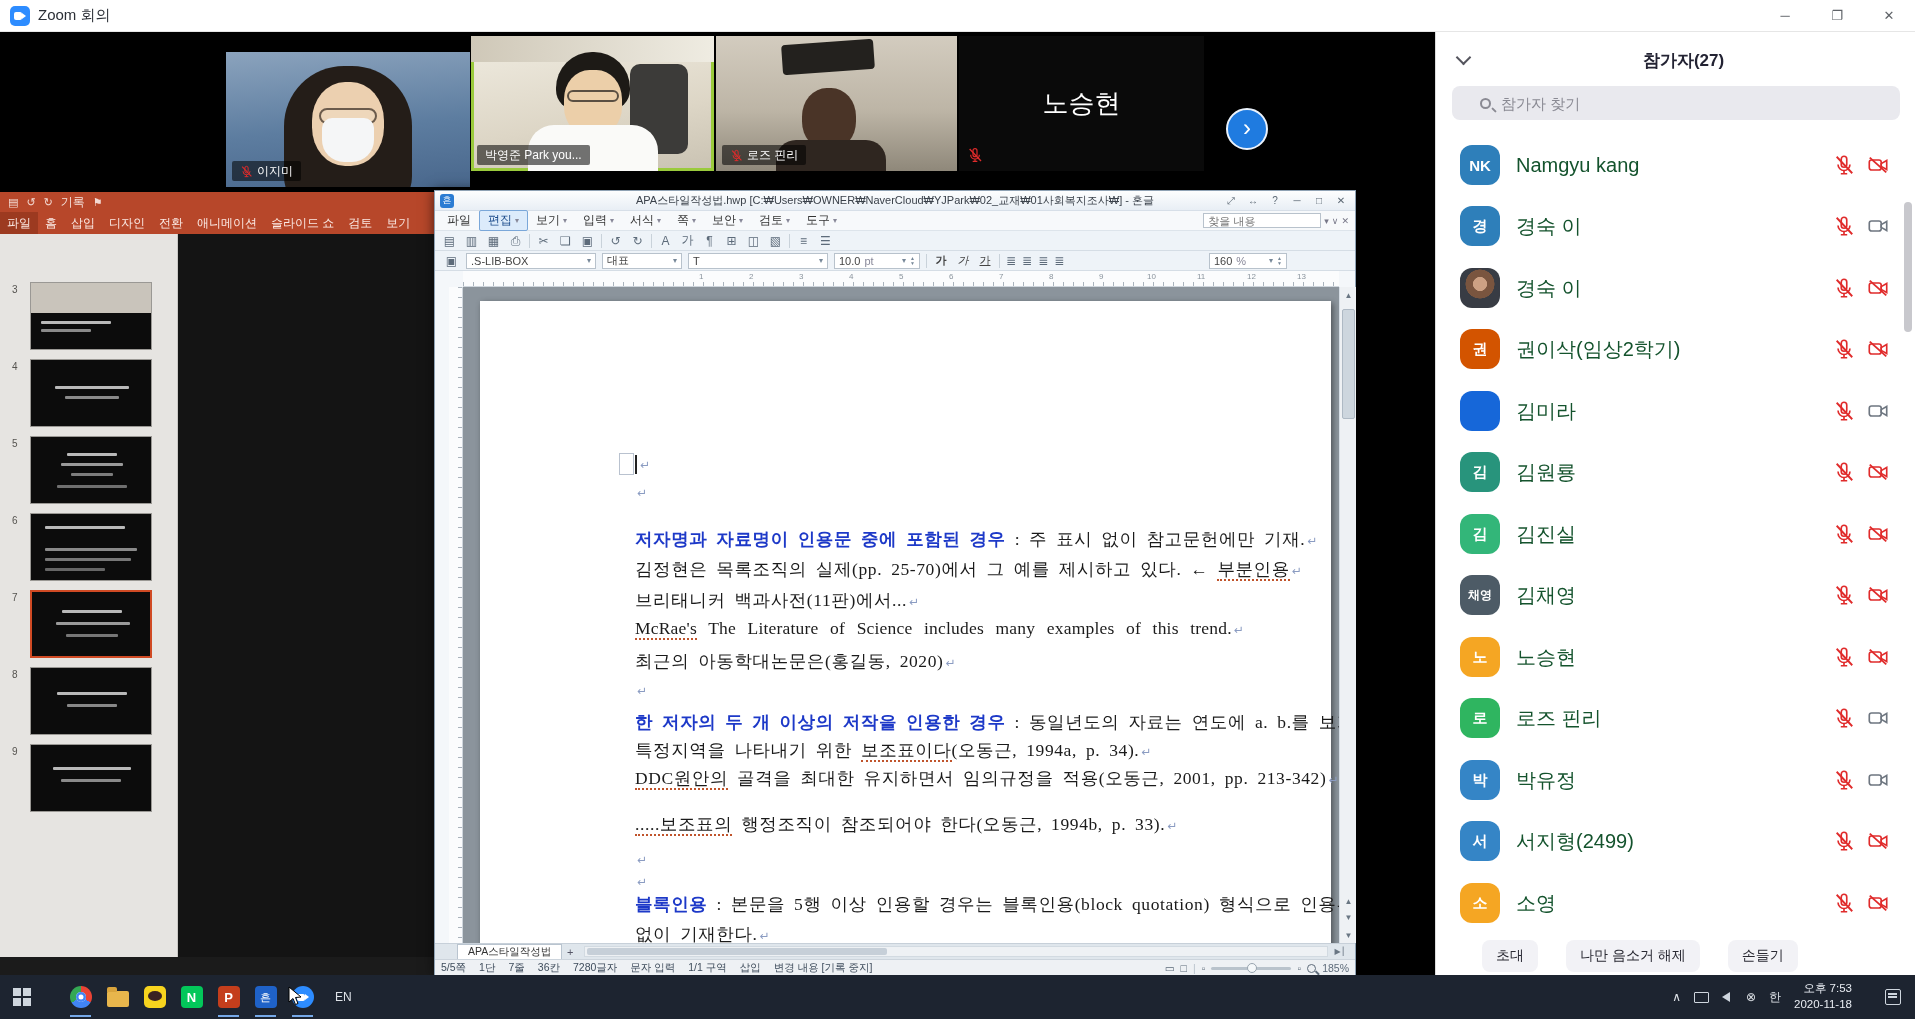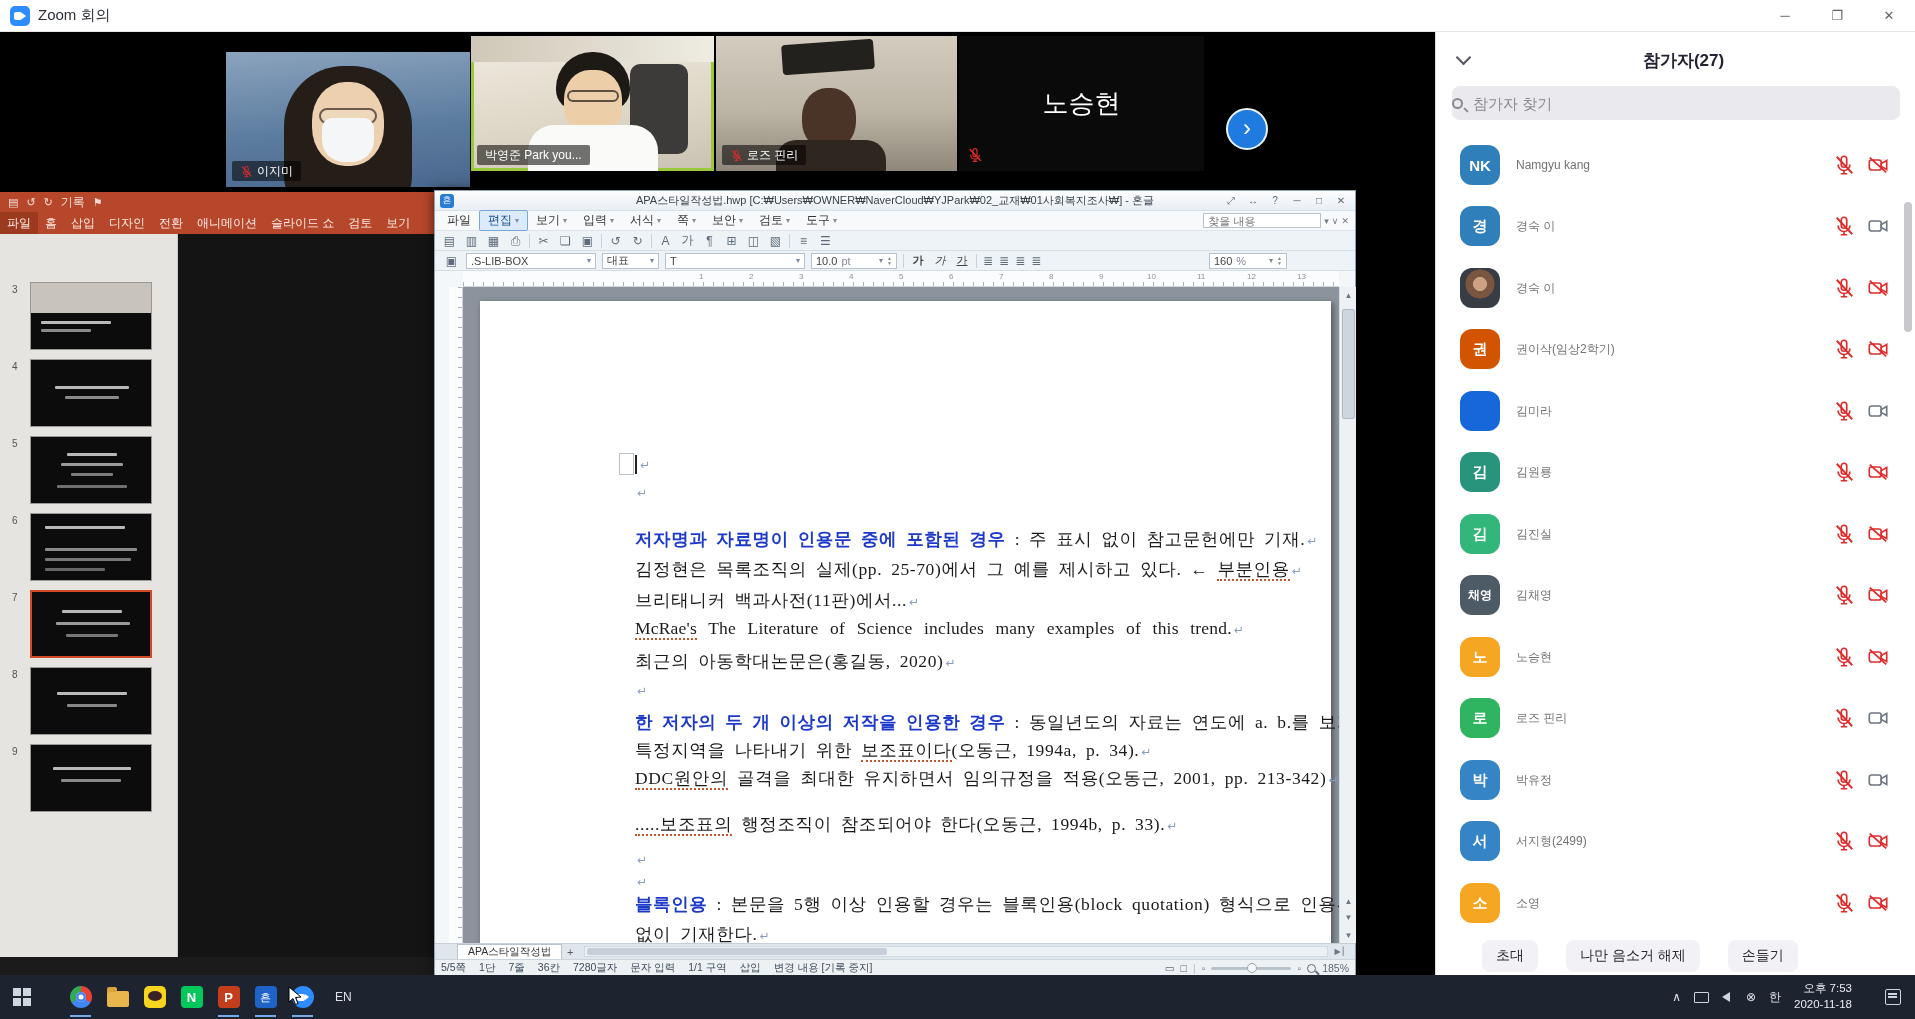--- a/index.html
+++ b/index.html
@@ -127,31 +127,31 @@
   .mag{width:9px;height:9px;border:1.5px solid #5d6b7a;border-radius:50%;position:relative;}
   .mag:after{content:"";position:absolute;left:7px;top:7px;width:5px;height:1.5px;background:#5d6b7a;transform:rotate(45deg);}
 
   
   .panel{left:1435px;top:32px;width:480px;height:943px;background:#fff;border-left:1px solid #dcdcdc;}
   .p-header{position:absolute;left:8px;top:10px;width:100%;height:36px;display:flex;align-items:center;justify-content:center;
             font-size:17px;font-weight:600;color:#232333;}
   .p-chevron{position:absolute;left:22px;top:20px;width:11px;height:11px;border-left:2px solid #55555e;border-bottom:2px solid #55555e;
              transform:rotate(-45deg);}
   .p-search{position:absolute;left:16px;top:54px;width:448px;height:34px;background:#e9e9ee;border-radius:8px;
-            display:flex;align-items:center;padding:0 0;gap:8px;}
+            display:flex;align-items:center;padding:0 28px;gap:8px;}
   .p-search input{border:none;background:transparent;outline:none;font-size:15px;color:#33333a;width:100%;font-family:inherit;}
   .p-search input::placeholder{color:#8a8a93;}
   .s-mag{width:11px;height:11px;border:2px solid #8a8a93;border-radius:50%;position:relative;flex:none;}
   .s-mag:after{content:"";position:absolute;left:9px;top:9px;width:6px;height:2px;background:#8a8a93;transform:rotate(45deg);border-radius:1px;}
   .prow{position:absolute;left:0;width:100%;height:56px;display:flex;align-items:center;}
   .pav{width:40px;height:40px;border-radius:12px;margin-left:24px;display:flex;align-items:center;justify-content:center;
        color:#fff;font-size:15px;font-weight:600;flex:none;overflow:hidden;}
   .pav.small-txt{font-size:12px;}
   .pav.photo{background:radial-gradient(circle at 50% 40%,#cda184 22%,#7a553f 23% 46%,#383c44 47%),#383c44;}
-  .pname{margin-left:16px;font-size:12px;color:#737373;}
+  .pname{margin-left:16px;font-size:20px;color:#14532d;}
   .picons{margin-left:auto;display:flex;gap:12px;padding-right:26px;align-items:center;}
   .ric{width:22px;height:22px;}
   .ric svg{width:22px;height:22px;}
   .mic-red{color:#e02b2b;}
   .cam-red{color:#e02b2b;}
   .cam-gray{color:#6e7680;}
   .p-scroll{position:absolute;left:468px;top:170px;width:8px;height:130px;background:#c8c8cd;border-radius:4px;}
   .p-footer{position:absolute;left:0;top:904px;width:100%;height:39px;display:flex;align-items:center;gap:28px;padding-left:46px;}
   .p-btn{height:32px;background:#f2f2f6;border-radius:8px;font-size:14px;color:#2a2a33;display:flex;align-items:center;
          justify-content:center;padding:0 14px;}
@@ -411,21 +411,21 @@
       <span class="tbi">≡</span>
       <span class="tbi">☰</span>
     </div>
 
     <div class="hwp-format">
       <span class="tbi">▣</span>
       <div class="combo" style="width:130px;">
         <span>.S-LIB-BOX</span>
           <span class="dd">▾</span>
       </div>
-      <div class="combo" style="width:57px;">
+      <div class="combo" style="width:80px;">
         <span>대표</span>
           <span class="dd">▾</span>
       </div>
       <div class="combo" style="width:140px;">
         <span>T</span>
           <span class="dd">▾</span>
       </div>
       <div class="combo" style="width:86px;">
         <span>10.0</span>
           <span style="color:#889;">pt</span>

